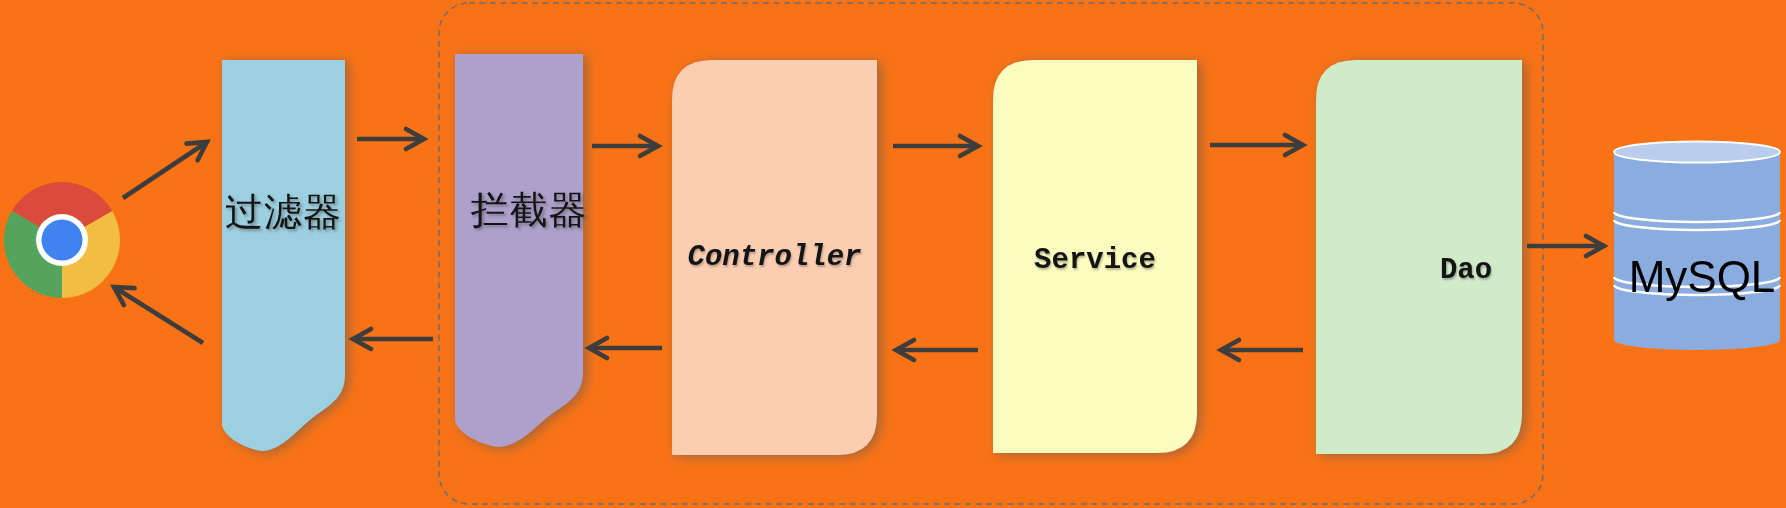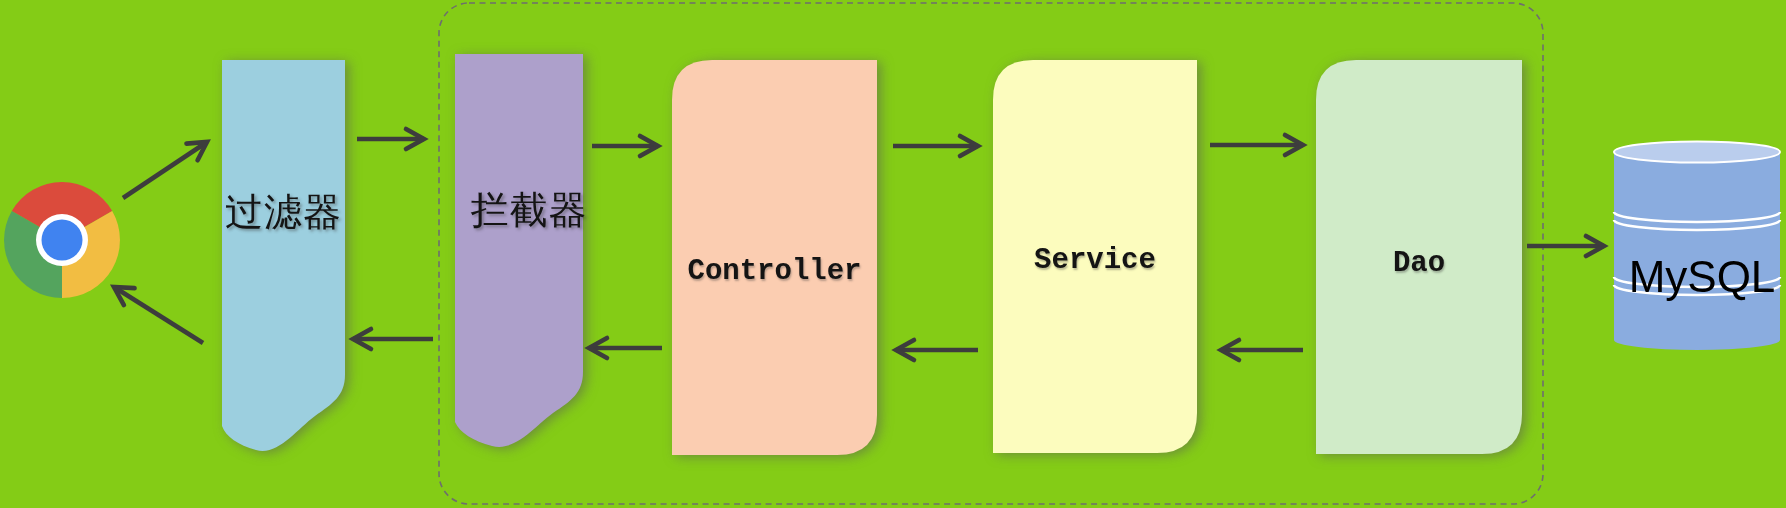--- a/index.html
+++ b/index.html
@@ -1,19 +1,19 @@
 <!DOCTYPE html>
 <html><head>
 <meta charset="utf-8">
 <style>
   html,body{margin:0;padding:0;background:#ffffff;}
   #canvas{
     position:relative;
     width:1786px;height:508px;
-    background:#84cc16;
+    background:#f97316;
     overflow:hidden;
     font-family:"Liberation Sans", sans-serif;
   }
   #shapes{position:absolute;left:0;top:0;}
   .node-shape{filter:drop-shadow(4px 2px 6px rgba(90,90,90,0.55));}
   .arrow{stroke:#3D3D3D;stroke-width:4.6;fill:none;}
   .sep{stroke:#ffffff;stroke-width:2.6;fill:none;}
   .boundary{fill:none;stroke:#6E6E6E;stroke-width:1.6;stroke-dasharray:6 4.5;}
   .label{
     position:absolute;display:flex;align-items:center;justify-content:center;
@@ -86,21 +86,21 @@
       <line class="arrow" x1="662" y1="348" x2="589" y2="348" marker-end="url(#ah)"></line>
       <line class="arrow" x1="433" y1="339" x2="353" y2="339" marker-end="url(#ah)"></line>
       <line class="arrow" x1="203" y1="343" x2="114" y2="287" marker-end="url(#ah)"></line>
     </g>
   </svg>
 
   <div class="label cjk" style="left:222px;top:186px;width:123px;height:52px;">过滤器</div>
 
   <div class="label cjk" style="left:455px;top:184px;width:148px;height:52px;">拦截器</div>
 
-  <div class="label mono" style="left:672px;top:246px;width:205px;height:50px;">Controller</div>
+  <div class="label mono" style="left:672px;top:232px;width:205px;height:50px;font-style:italic;">Controller</div>
 
   <div class="label mono" style="left:993px;top:235px;width:204px;height:50px;font-family:Liberation Mono, monospace;">Service</div>
 
-  <div class="label mono" style="left:1316px;top:238px;width:206px;height:50px;">Dao</div>
+  <div class="label mono" style="left:1316px;top:245px;width:206px;height:50px;padding-left:47px;">Dao</div>
 
   <div class="label db" style="left:1616px;top:224px;width:172px;height:52px;margin-top:27px;">MySQL</div>
 
 </div>
 
 </body></html>

